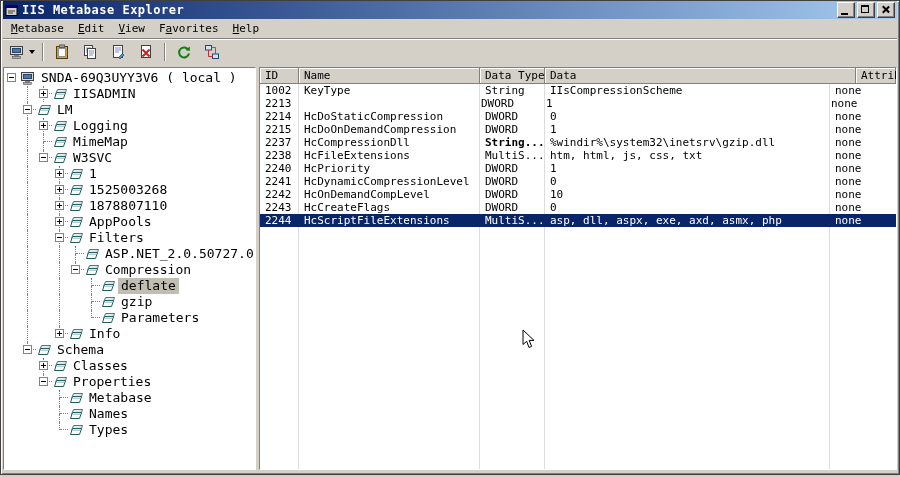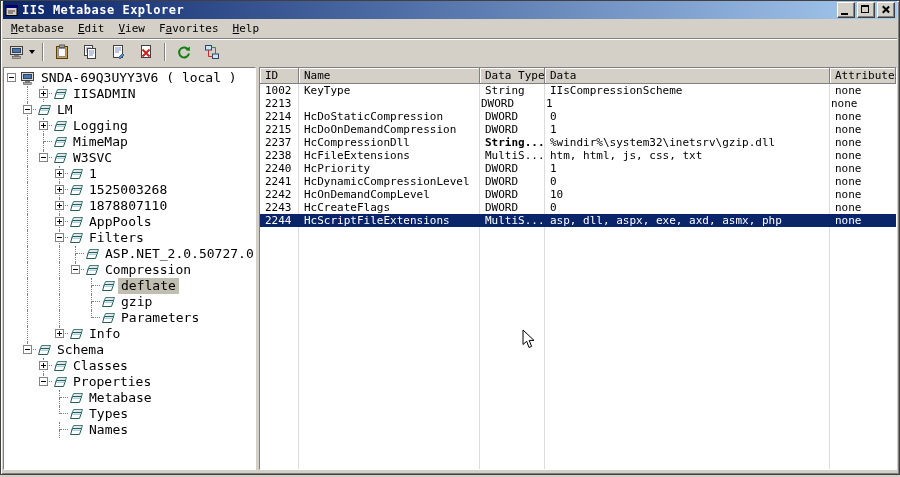--- a/index.html
+++ b/index.html
@@ -595,57 +595,57 @@
             </svg>
           </span>
           <span class="tlabel">Metabase</span>
         </div>
         <div class="trow">
           <span class="slot"></span>
           <span class="slot"></span>
           <span class="slot"></span>
           <span class="slot">
             <i class="v" style="top: 0px; height: 8px;"></i>
+            <i class="v" style="top: 8px; bottom: 0px;"></i>
+            <i class="h"></i>
+          </span>
+          <span class="ticon">
+            <svg width="16" height="16" viewBox="0 0 16 16">
+              <path d="M5.5 3.5 L14.5 3.5 L12.5 8.5 L3.5 8.5 Z" fill="#e4e8e4" stroke="#467e7e"></path>
+              <path d="M4.5 6.5 L13.5 6.5 L11.5 12.5 L2.5 12.5 Z" fill="#ffffff" stroke="#1f5f5f"></path>
+              <path d="M5 8.2 L12.6 8.2" stroke="#8fb8c8" stroke-width="1"></path>
+            </svg>
+          </span>
+          <span class="tlabel">Names</span>
+        </div>
+        <div class="trow">
+          <span class="slot"></span>
+          <span class="slot"></span>
+          <span class="slot"></span>
+          <span class="slot">
+            <i class="v" style="top: 0px; height: 8px;"></i>
             <i class="h"></i>
           </span>
           <span class="ticon">
             <svg width="16" height="16" viewBox="0 0 16 16">
               <path d="M5.5 3.5 L14.5 3.5 L12.5 8.5 L3.5 8.5 Z" fill="#e4e8e4" stroke="#467e7e"></path>
               <path d="M4.5 6.5 L13.5 6.5 L11.5 12.5 L2.5 12.5 Z" fill="#ffffff" stroke="#1f5f5f"></path>
               <path d="M5 8.2 L12.6 8.2" stroke="#8fb8c8" stroke-width="1"></path>
             </svg>
           </span>
           <span class="tlabel">Types</span>
-        </div>
-        <div class="trow">
-          <span class="slot"></span>
-          <span class="slot"></span>
-          <span class="slot"></span>
-          <span class="slot">
-            <i class="v" style="top: 0px; height: 8px;"></i>
-            <i class="v" style="top: 8px; bottom: 0px;"></i>
-            <i class="h"></i>
-          </span>
-          <span class="ticon">
-            <svg width="16" height="16" viewBox="0 0 16 16">
-              <path d="M5.5 3.5 L14.5 3.5 L12.5 8.5 L3.5 8.5 Z" fill="#e4e8e4" stroke="#467e7e"></path>
-              <path d="M4.5 6.5 L13.5 6.5 L11.5 12.5 L2.5 12.5 Z" fill="#ffffff" stroke="#1f5f5f"></path>
-              <path d="M5 8.2 L12.6 8.2" stroke="#8fb8c8" stroke-width="1"></path>
-            </svg>
-          </span>
-          <span class="tlabel">Names</span>
         </div>
       </div>
     <div class="splitter"></div>
     <div class="list-panel">
       <div class="list-header" id="listheader">
           <div class="hcell" style="width: 39px;">ID</div>
           <div class="hcell" style="width: 181px;">Name</div>
           <div class="hcell" style="width: 65px;">Data Type</div>
-          <div class="hcell" style="width: 285px;">Data</div>
+          <div class="hcell" style="width: 311px;">Data</div>
           <div class="hcell" style="width: 72px; flex: 1 1 auto;">Attributes</div>
         </div>
       <div class="list-body" id="listbody">
           <i class="gridline" style="left: 38px;"></i>
           <i class="gridline" style="left: 219px;"></i>
           <i class="gridline" style="left: 284px;"></i>
           <i class="gridline" style="left: 569px;"></i>
           <div class="lrow">
             <span class="lcell" style="width: 39px;">1002</span>
             <span class="lcell" style="width: 181px;">KeyType</span>

